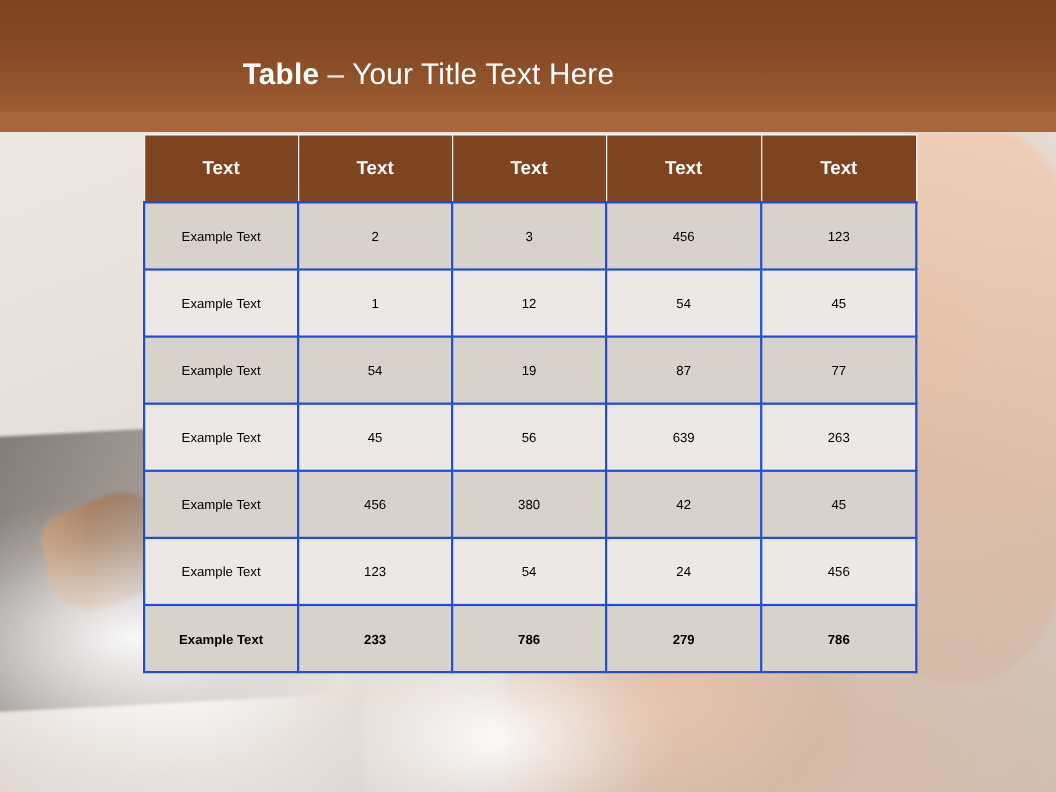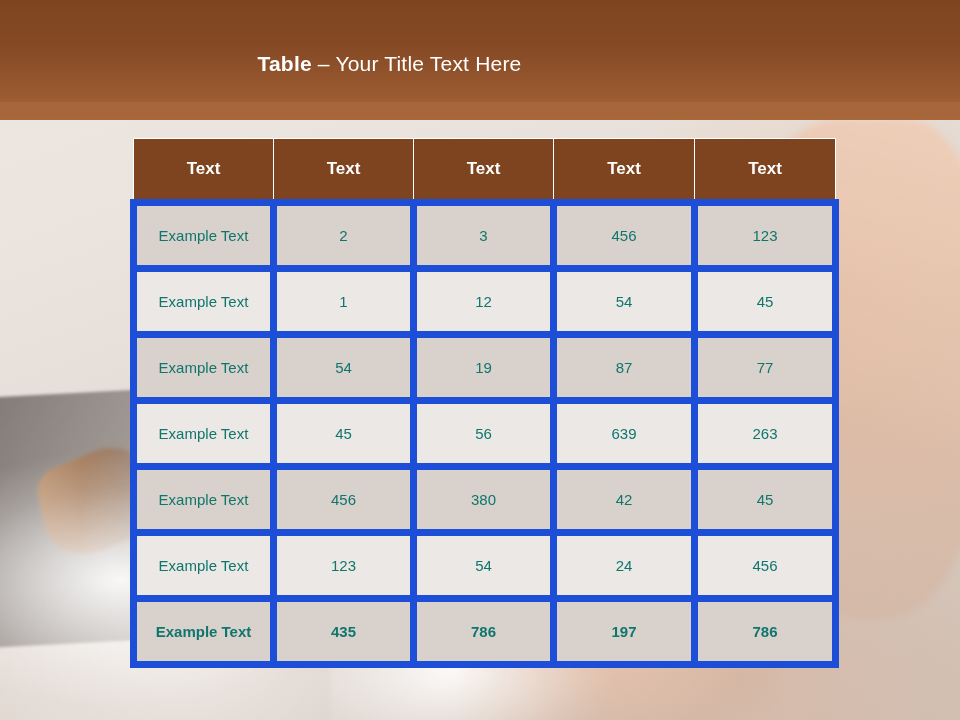--- a/index.html
+++ b/index.html
@@ -109,51 +109,51 @@
     width: 100%;
     height: 18px;
     background: linear-gradient(180deg, rgba(169,104,60,0.95), rgba(214,178,152,0.0));
   }
   .slide-title {
     position: absolute;
     left: 0;
     top: 52px;
     width: 779px;
     text-align: center;
-    font-size: 21px;
+    font-size: 27px;
     color: #ffffff;
     letter-spacing: 0.2px;
     white-space: nowrap;
   }
   .slide-title .strong {
     font-weight: bold;
   }
   .slide-title .light {
     font-weight: normal;
   }
 
   
   .table-wrap {
     position: absolute;
     left: 130px;
-    top: 138px;
+    top: 122px;
     width: 702px;
   }
   table.data-table {
     border-collapse: collapse;
     width: 702px;
     table-layout: fixed;
   }
   table.data-table th,
   table.data-table td {
-    border: 7px solid #1d4ed8;
+    border: 2px solid #1d4ed8;
     height: 59px;
     padding: 0 14px;
-    font-size: 15px;
-    color: #0f766e;
+    font-size: 12px;
+    color: #000000;
     text-align: center;
     vertical-align: middle;
   }
   table.data-table thead th {
     background: #7e4420;
     color: #ffffff;
     font-weight: bold;
     font-size: 17px;
     height: 60px;
     border: 1px solid #ffffff;
@@ -257,22 +257,22 @@
         </tr>
         <tr class="row-light">
           <td class="label-cell">Example Text</td>
           <td>123</td>
           <td>54</td>
           <td>24</td>
           <td>456</td>
         </tr>
         <tr class="row-total">
           <td class="label-cell">Example Text</td>
-          <td>435</td>
+          <td>233</td>
           <td>786</td>
-          <td>197</td>
+          <td>279</td>
           <td>786</td>
         </tr>
       </tbody>
     </table>
   </div>
 
 </div>
 
 </body></html>

